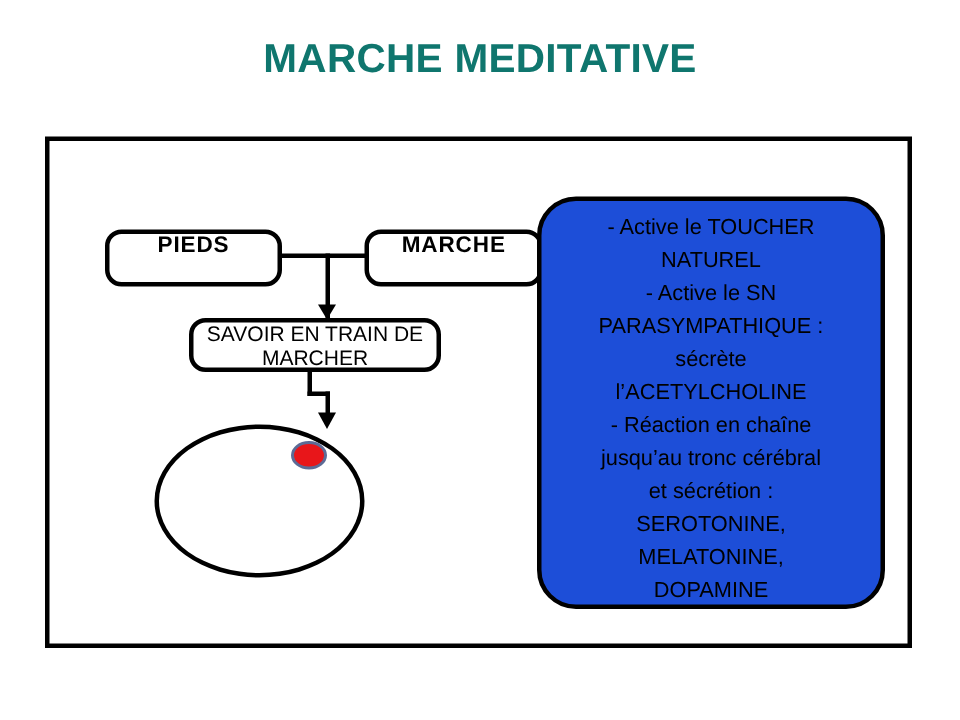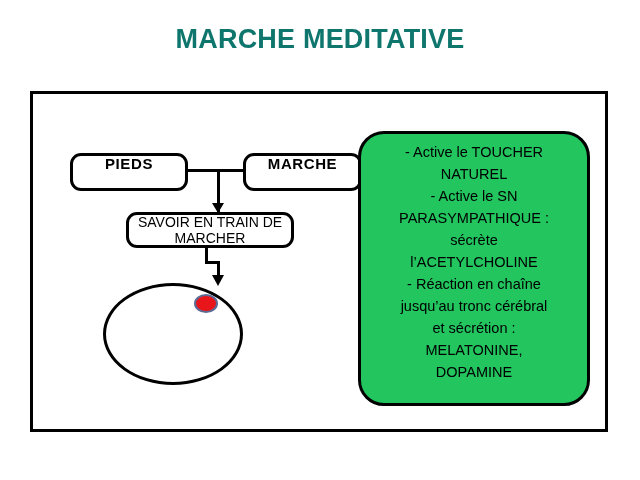--- a/index.html
+++ b/index.html
@@ -174,21 +174,21 @@
 
   
   #effects-panel {
     position: absolute;
     left: 358px;
     top: 131px;
     width: 232px;
     height: 275px;
     border: 3px solid #000000;
     border-radius: 26px;
-    background: #22c55e;
+    background: #1d4ed8;
     box-sizing: border-box;
     padding: 7px 8px 0 8px;
     display: flex;
     flex-direction: column;
     align-items: center;
   }
   .effect-line {
     width: 100%;
     text-align: center;
     font-size: 14.5px;
@@ -233,17 +233,18 @@
   <div id="effects-panel">
     <div class="effect-line">- Active le TOUCHER</div>
     <div class="effect-line">NATUREL</div>
     <div class="effect-line">- Active le SN</div>
     <div class="effect-line">PARASYMPATHIQUE :</div>
     <div class="effect-line">sécrète</div>
     <div class="effect-line">l’ACETYLCHOLINE</div>
     <div class="effect-line">- Réaction en chaîne</div>
     <div class="effect-line">jusqu’au tronc cérébral</div>
     <div class="effect-line">et sécrétion :</div>
+    <div class="effect-line">SEROTONINE,</div>
     <div class="effect-line">MELATONINE,</div>
     <div class="effect-line">DOPAMINE</div>
   </div>
 
 </div>
 
 </body></html>

